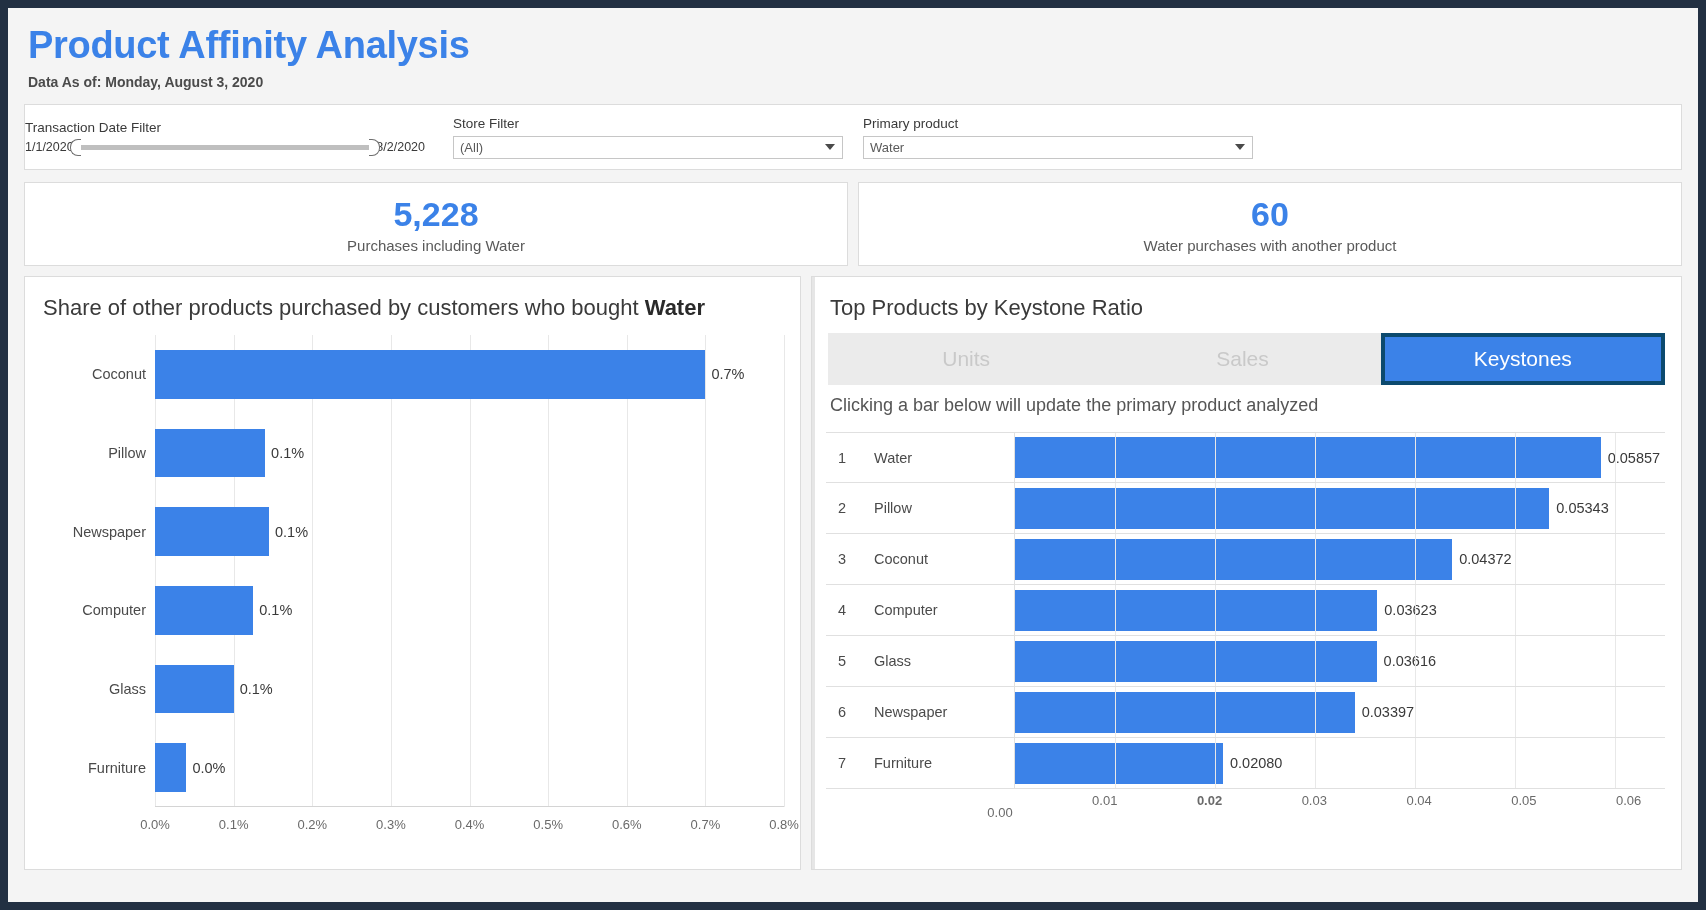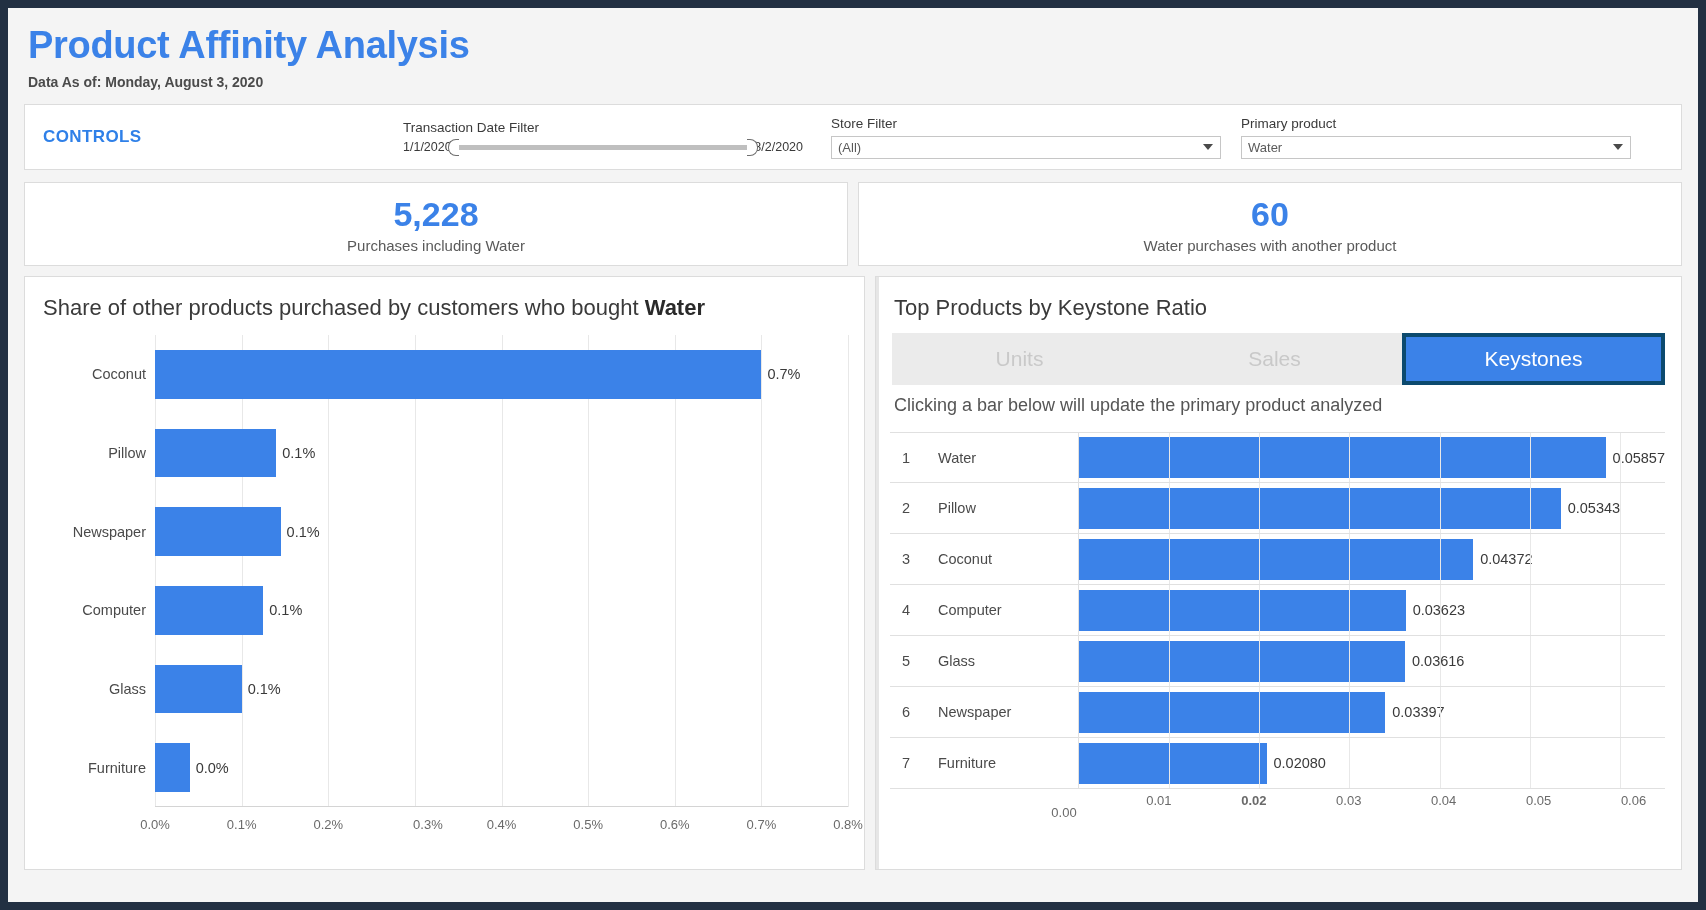--- a/index.html
+++ b/index.html
@@ -131,21 +131,21 @@
     gap: 10px;
     margin: 10px 16px 0 16px;
     height: 594px;
   }
   .panel {
     background: #ffffff;
     border: 1px solid #dcdcdc;
     position: relative;
     overflow: hidden;
   }
-  .panel-left { width: 841px; }
+  .panel-left { width: 777px; }
   .panel-right { flex: 1; }
   .panel-title {
     font-size: 22px;
     color: #3a3a3a;
     padding: 18px 0 0 18px;
     font-weight: normal;
     white-space: nowrap;
   }
   .panel-title b { font-weight: bold; color: #2a2a2a; }
   
@@ -287,21 +287,20 @@
 <body>
 
 <div class="frame">
 
   <div class="header">
     <div class="dash-title">Product Affinity Analysis</div>
     <div class="dash-subtitle">Data As of: Monday, August 3, 2020</div>
   </div>
 
   <div class="controls">
-    <div class="controls-label">CONTROLS</div>
 
     <div class="ctrl-group date-group">
       <div class="ctrl-caption">Transaction Date Filter</div>
       <div class="slider-row">
         <span class="slider-date">1/1/2020</span>
         <span class="slider-track">
           <span class="slider-handle handle-left"></span>
           <span class="slider-handle handle-right"></span>
         </span>
         <span class="slider-date">8/2/2020</span>
@@ -386,21 +385,21 @@
                 <div class="lbar" style="width: 5%;"></div>
                 <span class="lbar-value">0.0%</span>
               </div>
             </div>
           <div class="axis-line"></div>
         </div>
         <div class="lticks" id="lticks">
             <span class="ltick" style="left: 0%;">0.0%</span>
             <span class="ltick" style="left: 12.5%;">0.1%</span>
             <span class="ltick" style="left: 25%;">0.2%</span>
-            <span class="ltick" style="left: 37.5%; margin-left: 13px;">0.3%</span>
+            <span class="ltick" style="left: 37.5%;">0.3%</span>
             <span class="ltick" style="left: 50%;">0.4%</span>
             <span class="ltick" style="left: 62.5%;">0.5%</span>
             <span class="ltick" style="left: 75%;">0.6%</span>
             <span class="ltick" style="left: 87.5%;">0.7%</span>
             <span class="ltick" style="left: 100%;">0.8%</span>
           </div>
       </div>
     </div>
 
     <div class="panel panel-right">

